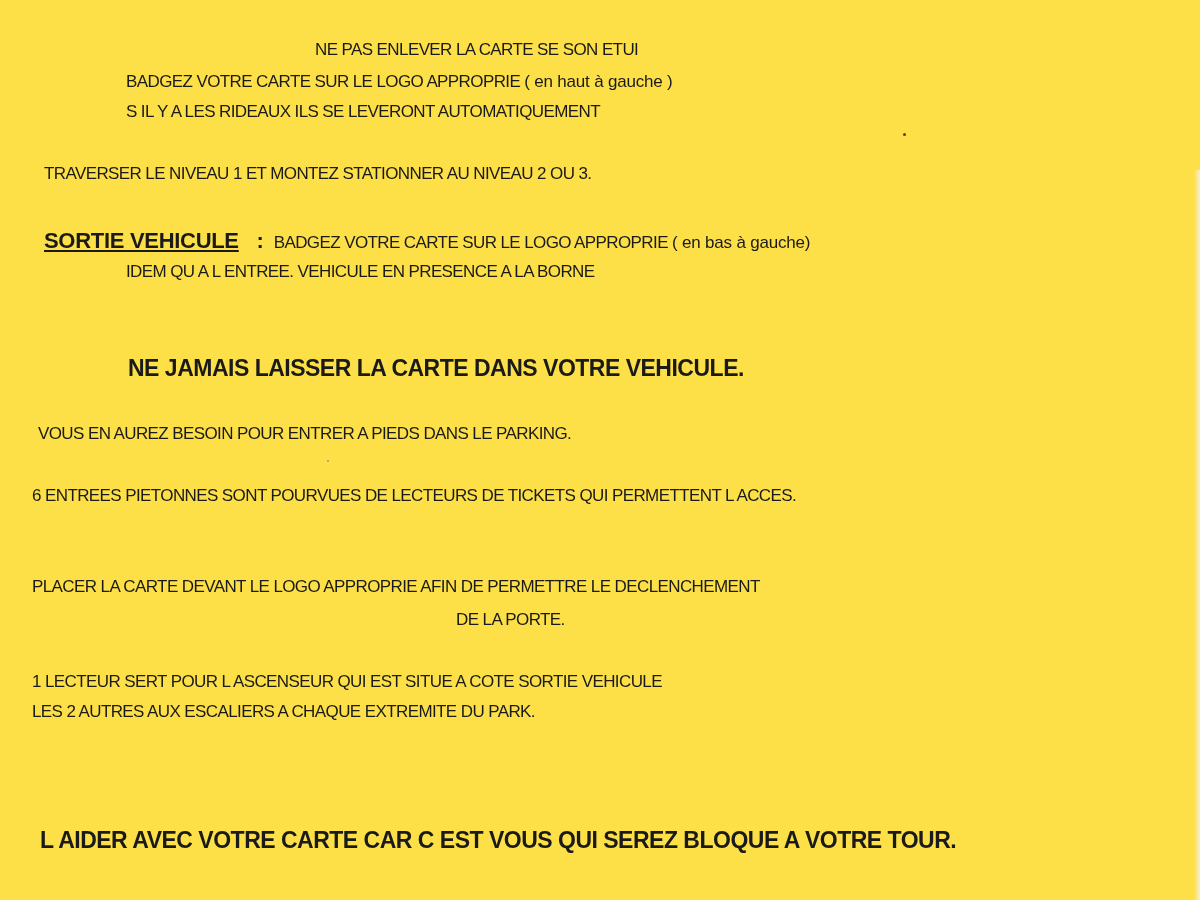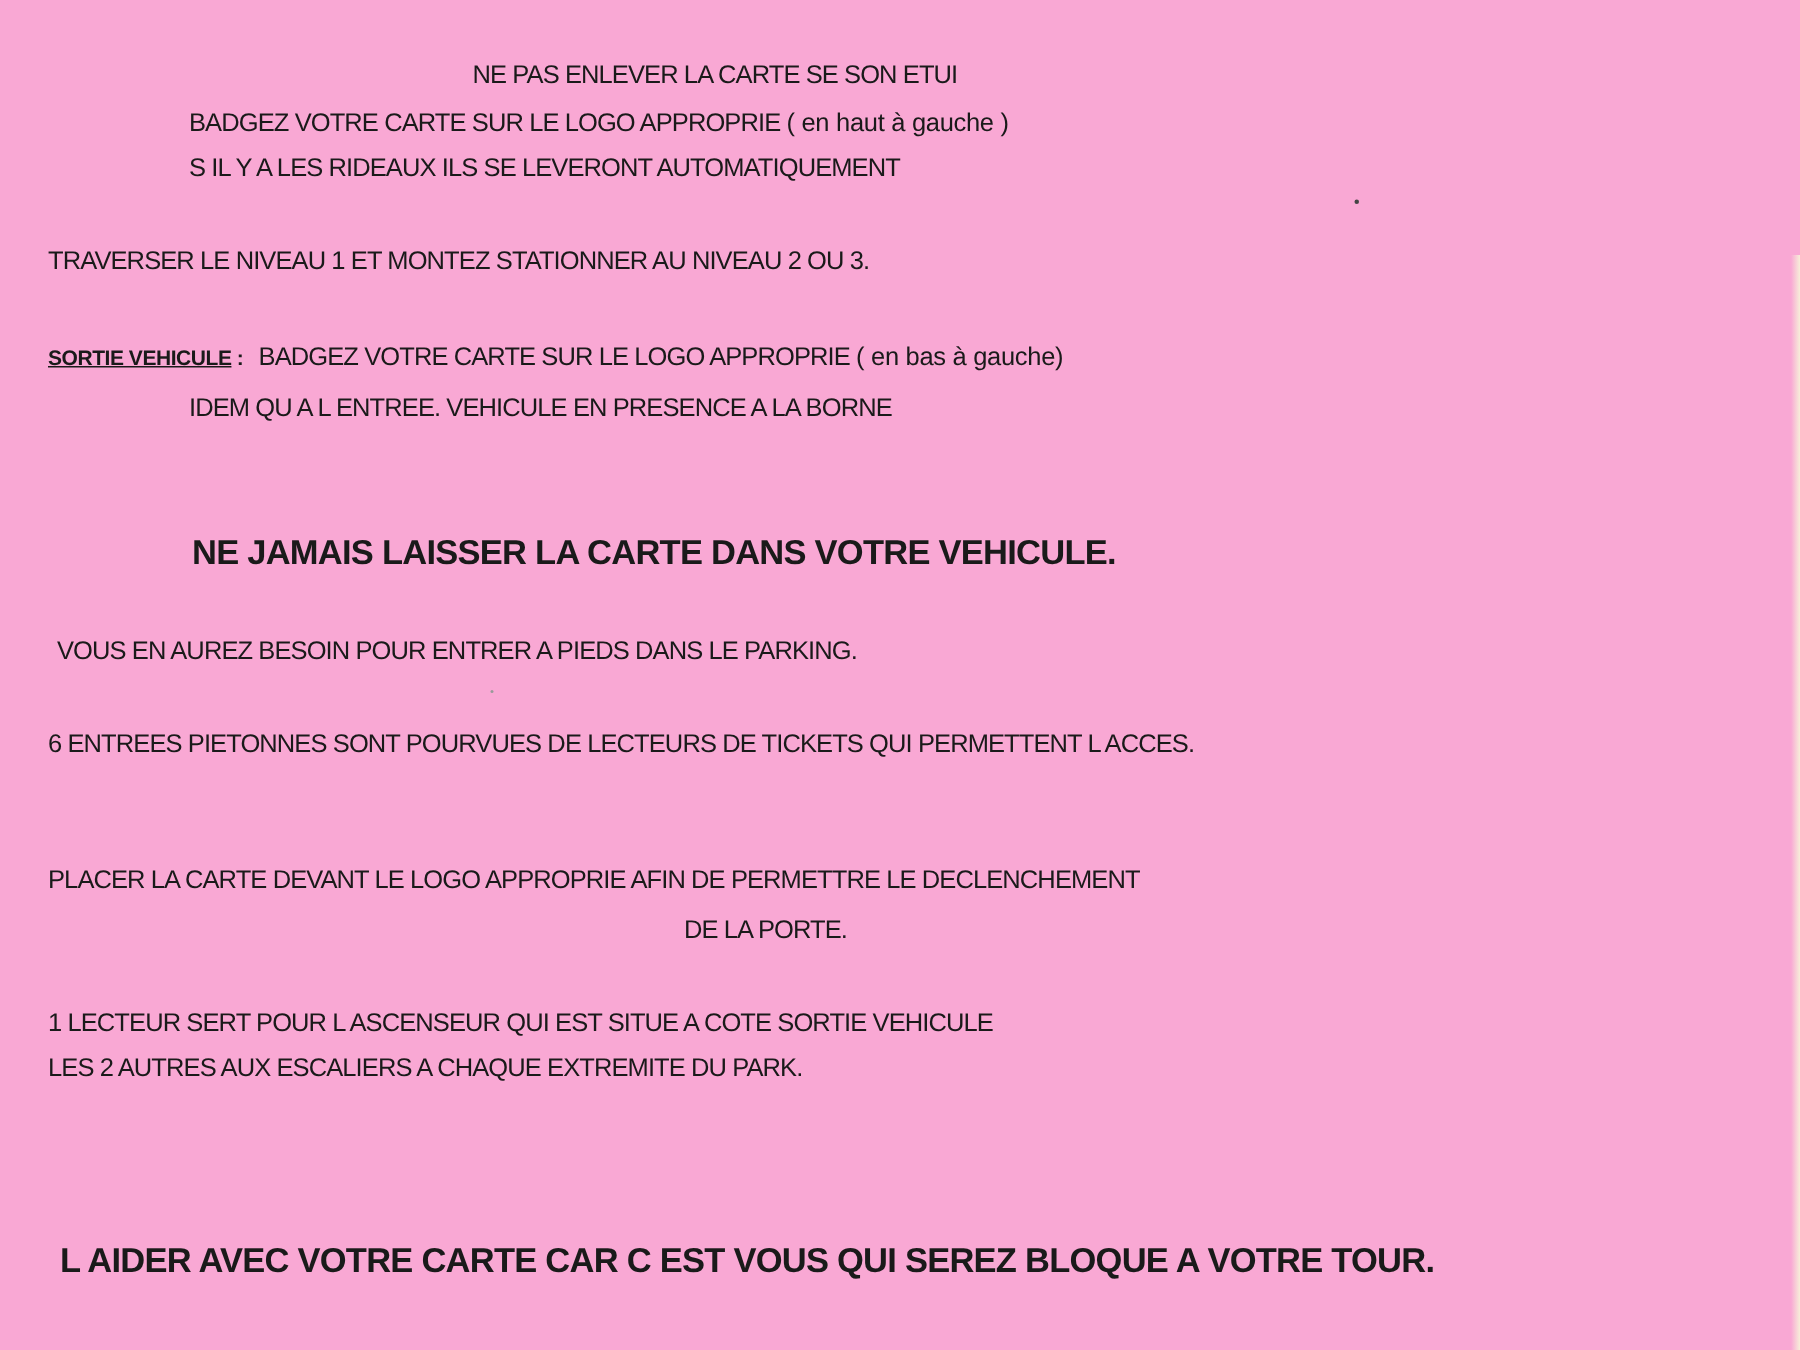--- a/index.html
+++ b/index.html
@@ -3,51 +3,51 @@
 <meta charset="utf-8">
 <style>
   html, body { margin: 0; padding: 0; }
   body {
     width: 1200px; height: 900px; overflow: hidden;
     background: #ffffff;
     position: relative;
     font-family: "Liberation Sans", "DejaVu Sans", sans-serif;
     color: #1a1a1a;
   }
-  .page { position: absolute; inset: 0; background: #f9a8d4; }
+  .page { position: absolute; inset: 0; background: #fde047; }
   .edge-shade {
     position: absolute; right: 0; top: 170px; width: 6px; height: 730px;
     background: linear-gradient(to right, rgba(250,244,228,0) 0%, #f7efd9 100%);
   }
   .line {
     position: absolute; white-space: nowrap;
     font-size: 17px; letter-spacing: -0.6px;
     transform-origin: left top;
   }
   .bold { font-weight: bold; font-size: 23px; letter-spacing: -0.5px; }
-  .heading { font-weight: bold; text-decoration: underline; font-size: 14px; letter-spacing: -0.3px; }
+  .heading { font-weight: bold; text-decoration: underline; font-size: 22px; letter-spacing: -0.3px; margin-left: 12px; }
   .lower { letter-spacing: -0.2px; }
   .speck { position: absolute; width: 3px; height: 3px; background: #444; border-radius: 50%; }
 </style>
 </head>
 <body>
 
 <div class="page">
   <div class="edge-shade"></div>
 
   <div class="line" style="left:315px; top:40px;">NE PAS ENLEVER LA CARTE SE SON ETUI</div>
 
   <div class="line" style="left:126px; top:72px;">
     <span>BADGEZ VOTRE CARTE SUR LE LOGO APPROPRIE</span>
     <span class="lower">( en haut à gauche )</span>
   </div>
 
   <div class="line" style="left:126px; top:102px;">S IL Y A LES RIDEAUX ILS SE LEVERONT AUTOMATIQUEMENT</div>
 
-  <div class="line" style="left:32px; top:164px;">TRAVERSER LE NIVEAU 1 ET MONTEZ STATIONNER AU NIVEAU 2 OU 3.</div>
+  <div class="line" style="left:44px; top:164px;">TRAVERSER LE NIVEAU 1 ET MONTEZ STATIONNER AU NIVEAU 2 OU 3.</div>
 
   <div class="line" style="left:32px; top:228px;">
     <span class="heading">SORTIE VEHICULE</span><span class="heading" style="text-decoration:none"> :</span>
     <span style="margin-left:6px">BADGEZ VOTRE CARTE SUR LE LOGO APPROPRIE</span>
     <span class="lower">( en bas à gauche)</span>
   </div>
 
   <div class="line" style="left:126px; top:262px;">IDEM QU A L ENTREE. VEHICULE EN PRESENCE A LA BORNE</div>
 
   <div class="line bold" style="left:128px; top:355px;">NE JAMAIS LAISSER LA CARTE DANS VOTRE VEHICULE.</div>

